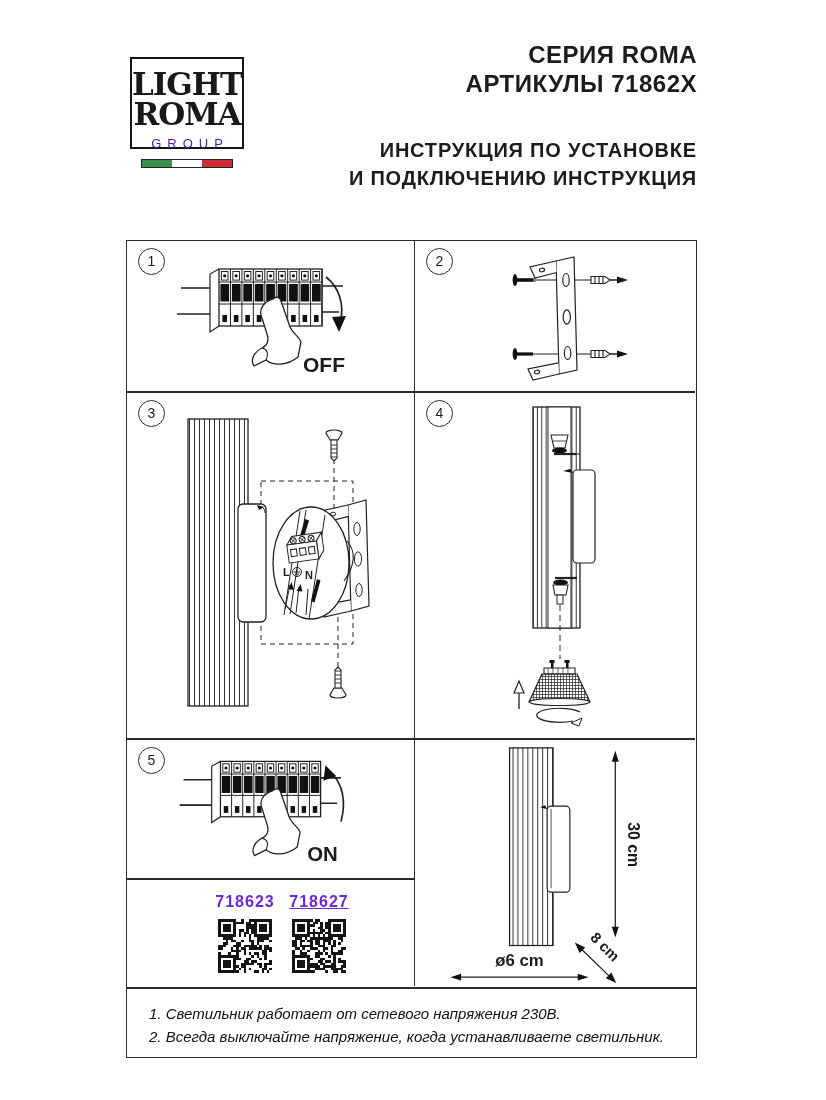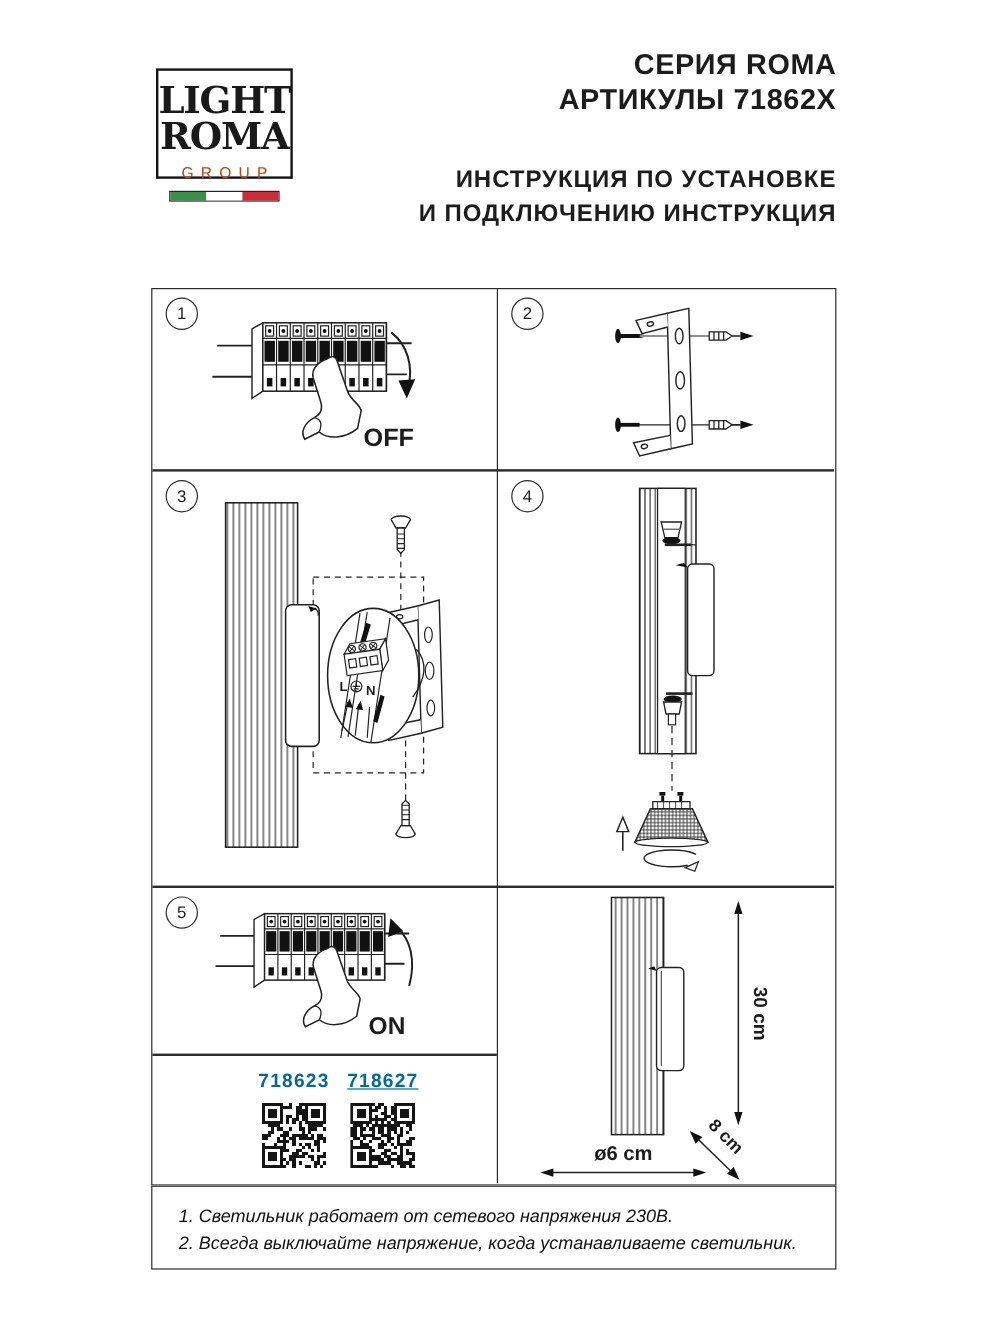--- a/index.html
+++ b/index.html
@@ -6,41 +6,41 @@
   html,body { width:826px; height:1100px; background:#ffffff; overflow:hidden;
               font-family:"Liberation Sans", sans-serif; color:#1a1a1a; }
   .abs { position:absolute; }
   #page { position:relative; width:826px; height:1100px; background:#fff; }
 
   
   #logo-box { left:130px; top:57px; width:114px; height:92px; border:2px solid #141414;
               text-align:center; padding-top:10px; background:#fff; }
   .logo-word { font-family:"DejaVu Serif", serif; font-weight:bold; font-size:31px;
                line-height:30px; letter-spacing:-1px; color:#191919; }
-  .logo-group { font-size:13px; letter-spacing:6px; color:#c2410c; margin-top:7px; text-indent:6px; }
+  .logo-group { font-size:13px; letter-spacing:6px; color:#4c1d95; margin-top:7px; text-indent:6px; }
   .logo-flag { width:92px; height:9px; margin:8px auto 0; border:1px solid #222; display:flex; }
   .logo-flag span { flex:1; height:100%; }
 
   #header-text { right:129px; top:40px; text-align:right; }
   .hdr-line { font-weight:bold; font-size:24px; line-height:29px; letter-spacing:0.5px; color:#1c1c1c; }
   .hdr-title { font-weight:bold; font-size:20px; line-height:28px; letter-spacing:0.8px; color:#1c1c1c;margin-left:43px; }
   .hdr-gap { height:38px; }
 
   
   #grid { left:126px; top:240px; width:571px; height:748px; border:1.6px solid #2b2b2b; }
   .vline, .hline { position:absolute; background:#2b2b2b; }
   #grid .panel { position:absolute; }
   .badge { position:absolute; left:11px; top:7px; width:27px; height:27px; border:1.5px solid #2b2b2b;
            border-radius:50%; font-size:14px; line-height:24px; text-align:center; color:#1c1c1c;
            background:#fff; }
   svg { position:absolute; left:0; top:0; }
   svg text { font-family:"Liberation Sans", sans-serif; fill:#1c1c1c; }
 
   
-  .qr-label { position:absolute; font-weight:bold; font-size:16px; letter-spacing:1px; color:#0369a1;
+  .qr-label { position:absolute; font-weight:bold; font-size:16px; letter-spacing:1px; color:#6d28d9;
               width:70px; text-align:center; }
   .qr-code { position:absolute; width:54px; height:56px; }
   .qr-code svg { width:100%; height:100%; position:static; }
 
   
   #notes { left:126px; top:988px; width:571px; height:70px; border:1.6px solid #2b2b2b;
            padding:13px 20px 0 22px; background:#fff;font-style:italic; }
   .note-line { font-size:15px; line-height:23px; color:#111; }
 </style>
 </head>

